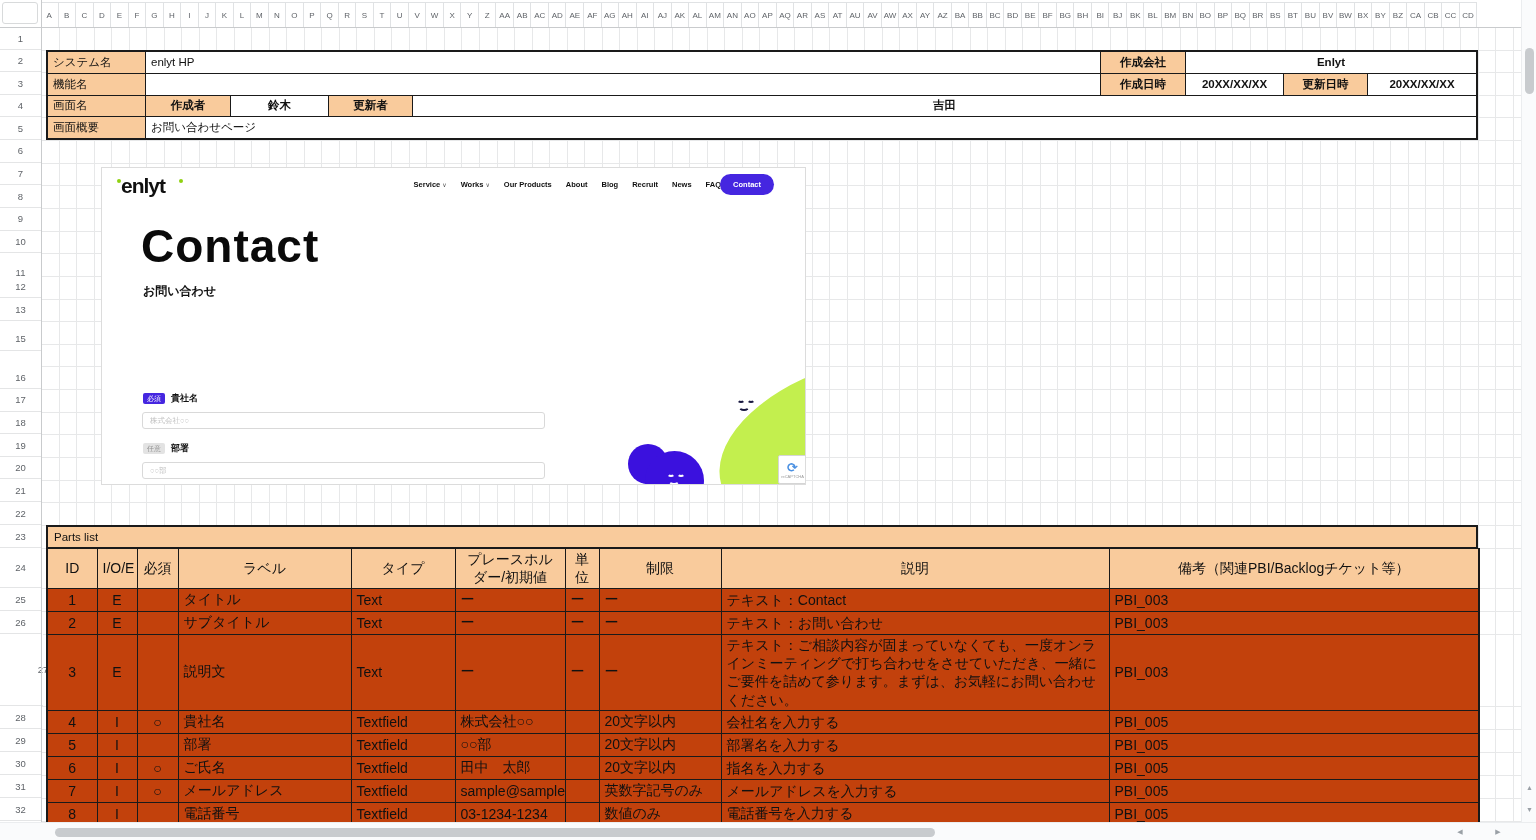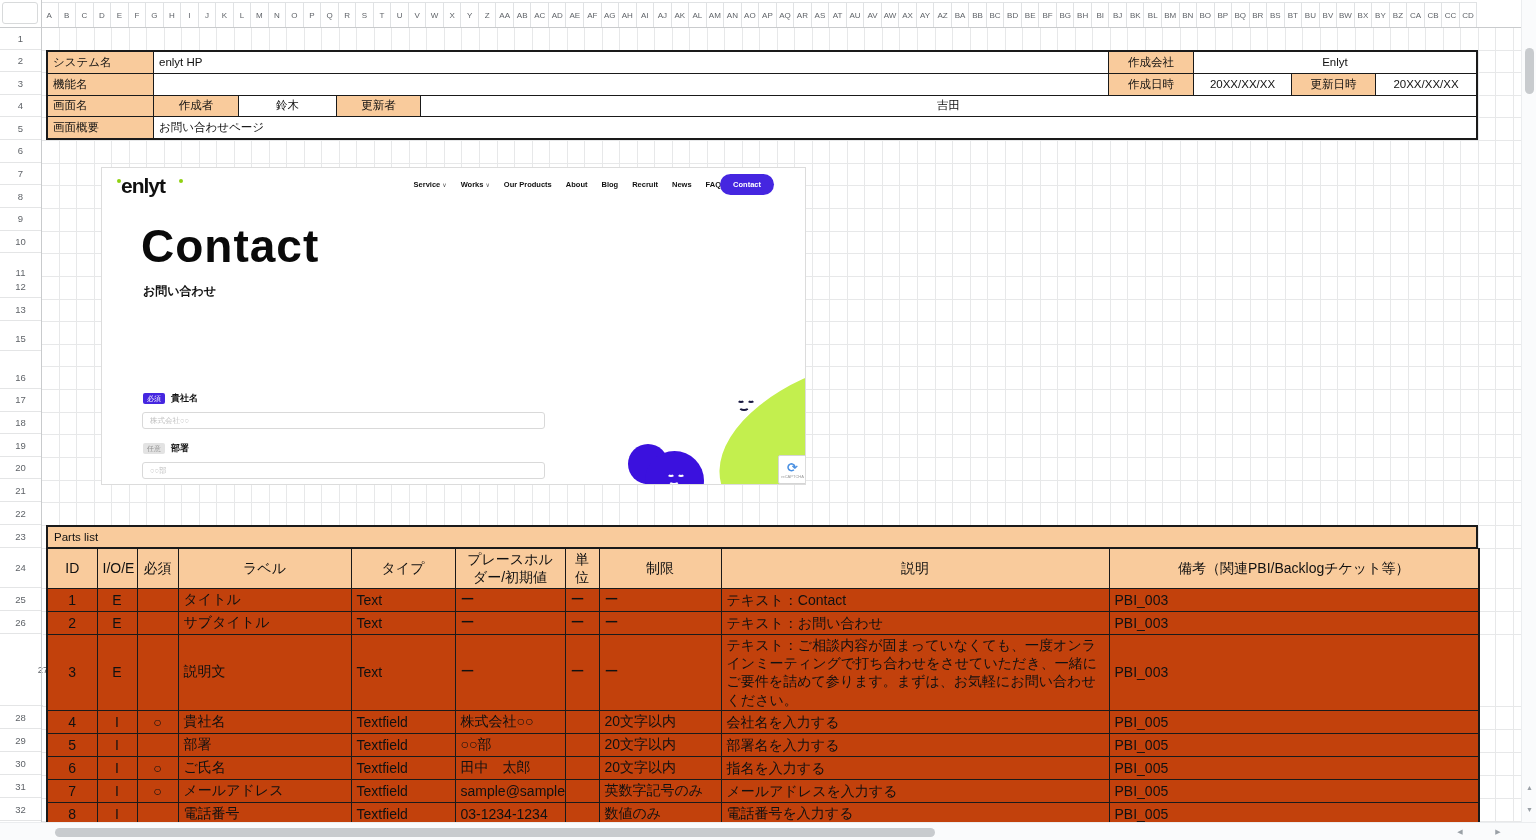--- a/index.html
+++ b/index.html
@@ -23,22 +23,22 @@
 
   
   .doc-header{position:absolute;left:46px;top:50px;width:1432px;height:90px;border:2px solid #1a1a1a;
     box-sizing:border-box;display:flex;flex-direction:column;background:#fff;font-size:11.5px;color:#111;}
   .dh-row{display:flex;flex:1;border-bottom:1px solid #1a1a1a;}
   .dh-row:last-child{border-bottom:none;}
   .dh-cell{box-sizing:border-box;border-right:1px solid #1a1a1a;display:flex;align-items:center;
     padding:0 5px;overflow:hidden;white-space:nowrap;font-weight:500;}
   .dh-cell.last{border-right:none;}
   .dh-label{background:var(--orange);}
-  .dh-center{justify-content:center;}
-  .w-label{width:106px;}.w-value{width:955px;}.w-rl{width:85px;}.w-rv1{width:98px;}
+  .dh-center{justify-content:center;font-weight:bold;}
+  .w-label{width:98px;}.w-value{width:955px;}.w-rl{width:85px;}.w-rv1{width:98px;}
   .w-rl2{width:84px;}.w-rv2{width:100px;flex:1;}.w-rvwide{width:281px;flex:1;}.w-vfull{flex:1;}
 
   
   .preview{position:absolute;left:101px;top:167px;width:705px;height:318px;background:#fff;
     border:1px solid #dcdcdc;box-sizing:border-box;overflow:hidden;}
   .pv-logo{position:absolute;left:19px;top:6px;font-size:21px;font-weight:800;letter-spacing:-1px;color:#101010;}
   .pv-dot{position:absolute;width:4px;height:4px;border-radius:50%;background:#8fd111;}
   .pv-dot.d1{left:15px;top:11px;}
   .pv-dot.d2{left:77px;top:11px;}
   .pv-nav{position:absolute;right:84px;top:6px;height:21px;display:flex;align-items:center;gap:14px;}

